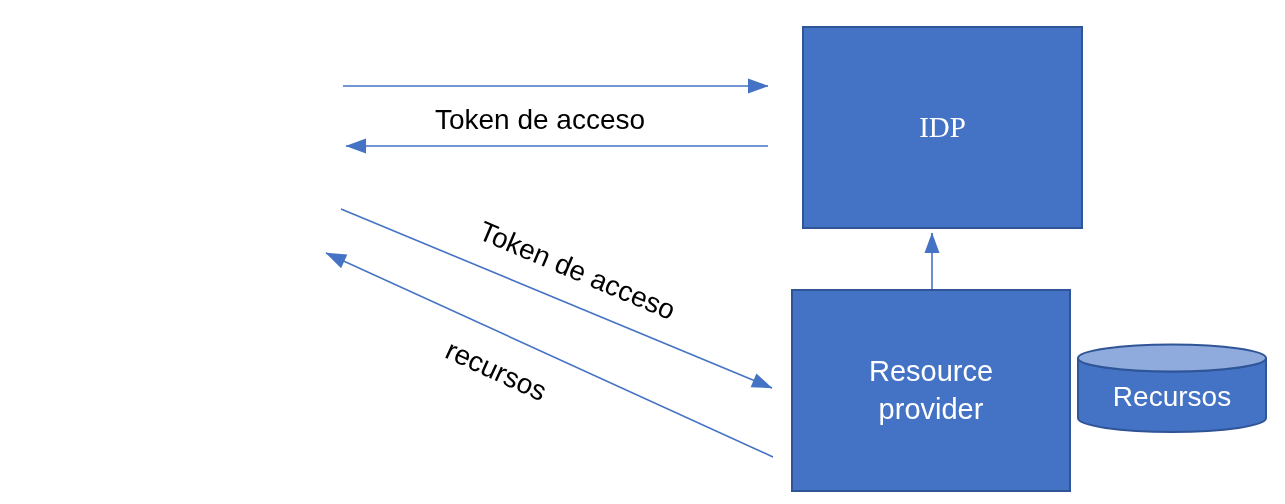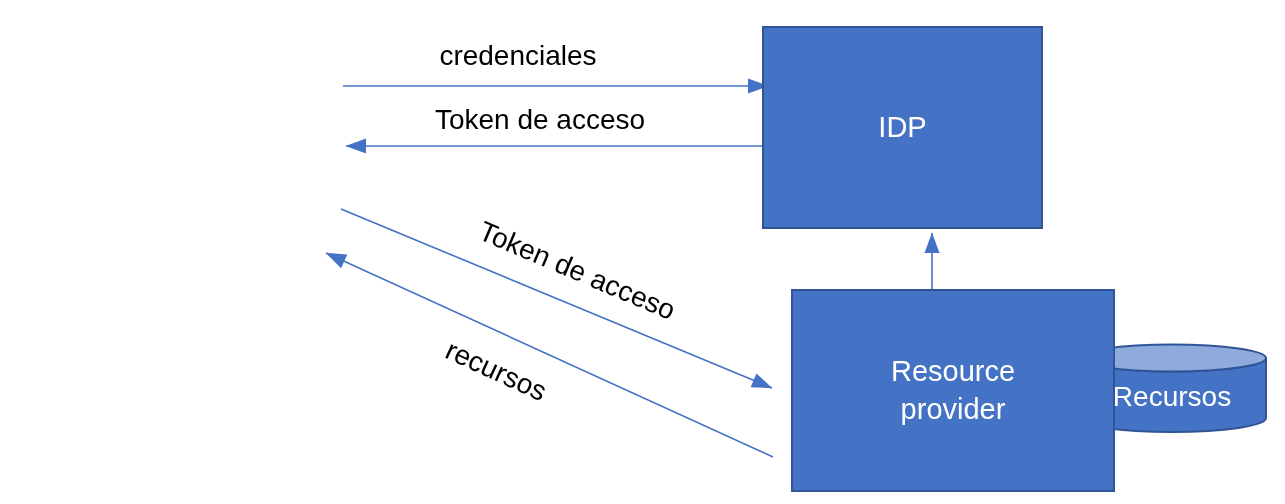--- a/index.html
+++ b/index.html
@@ -14,22 +14,22 @@
   .node{
     position:absolute;
     background:#4472c4;
     border:2px solid #2f5597;
     color:#ffffff;
     display:flex;align-items:center;justify-content:center;
     font-size:29px;
     box-sizing:border-box;
   }
   #node-client{left:38px;top:43px;width:284px;height:207px;}
-  #node-idp{left:762px;top:26px;width:281px;height:203px;}
-  #node-rp{left:791px;top:289px;width:324px;height:203px;}
+  #node-idp{left:802px;top:26px;width:281px;height:203px;font-family:Liberation Serif, serif;}
+  #node-rp{left:791px;top:289px;width:280px;height:203px;}
   #node-rp .node-label{max-width:180px;text-align:center;line-height:1.3;}
   .edge-label{
     position:absolute;
     color:#000000;
     font-size:28px;
     white-space:nowrap;
     transform:translate(-50%,-50%);
   }
   #label-credenciales{left:518px;top:56px;}
   #label-token-h{left:540px;top:120px;}
@@ -71,21 +71,20 @@
 
 
   <div class="node" id="node-idp">
     <span class="node-label">IDP</span>
   </div>
 
   <div class="node" id="node-rp">
     <span class="node-label">Resource provider</span>
   </div>
 
-  <div class="edge-label" id="label-credenciales">credenciales</div>
 
   <div class="edge-label" id="label-token-h">Token de acceso</div>
 
   <div class="edge-label" id="label-token-d">Token de acceso</div>
 
   <div class="edge-label" id="label-recursos">recursos</div>
 
   <div id="label-db">Recursos</div>
 
 </div>

